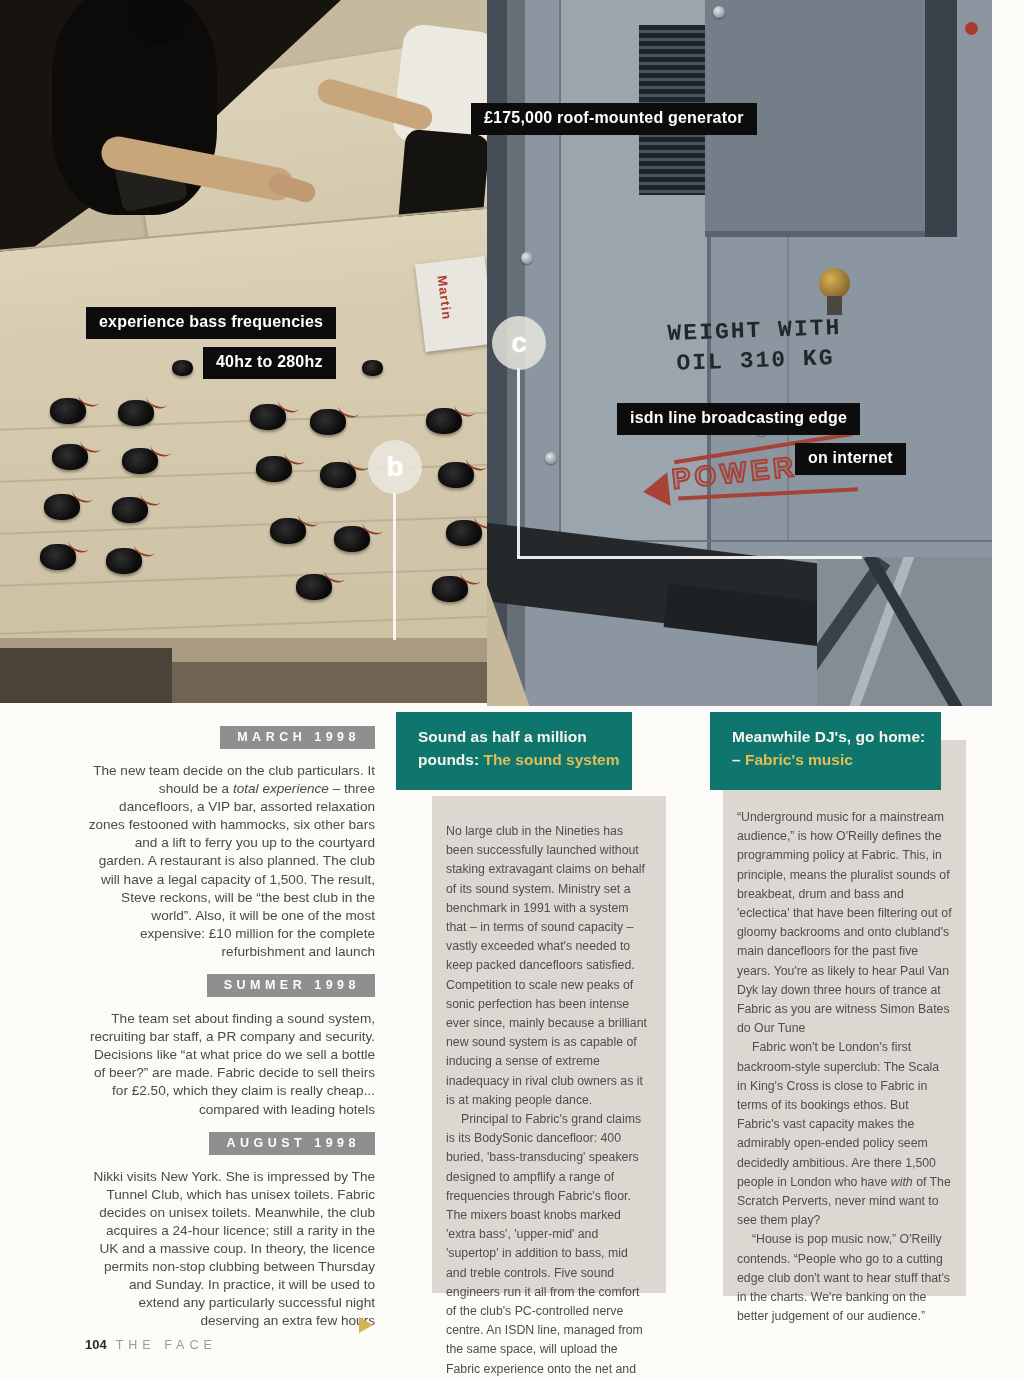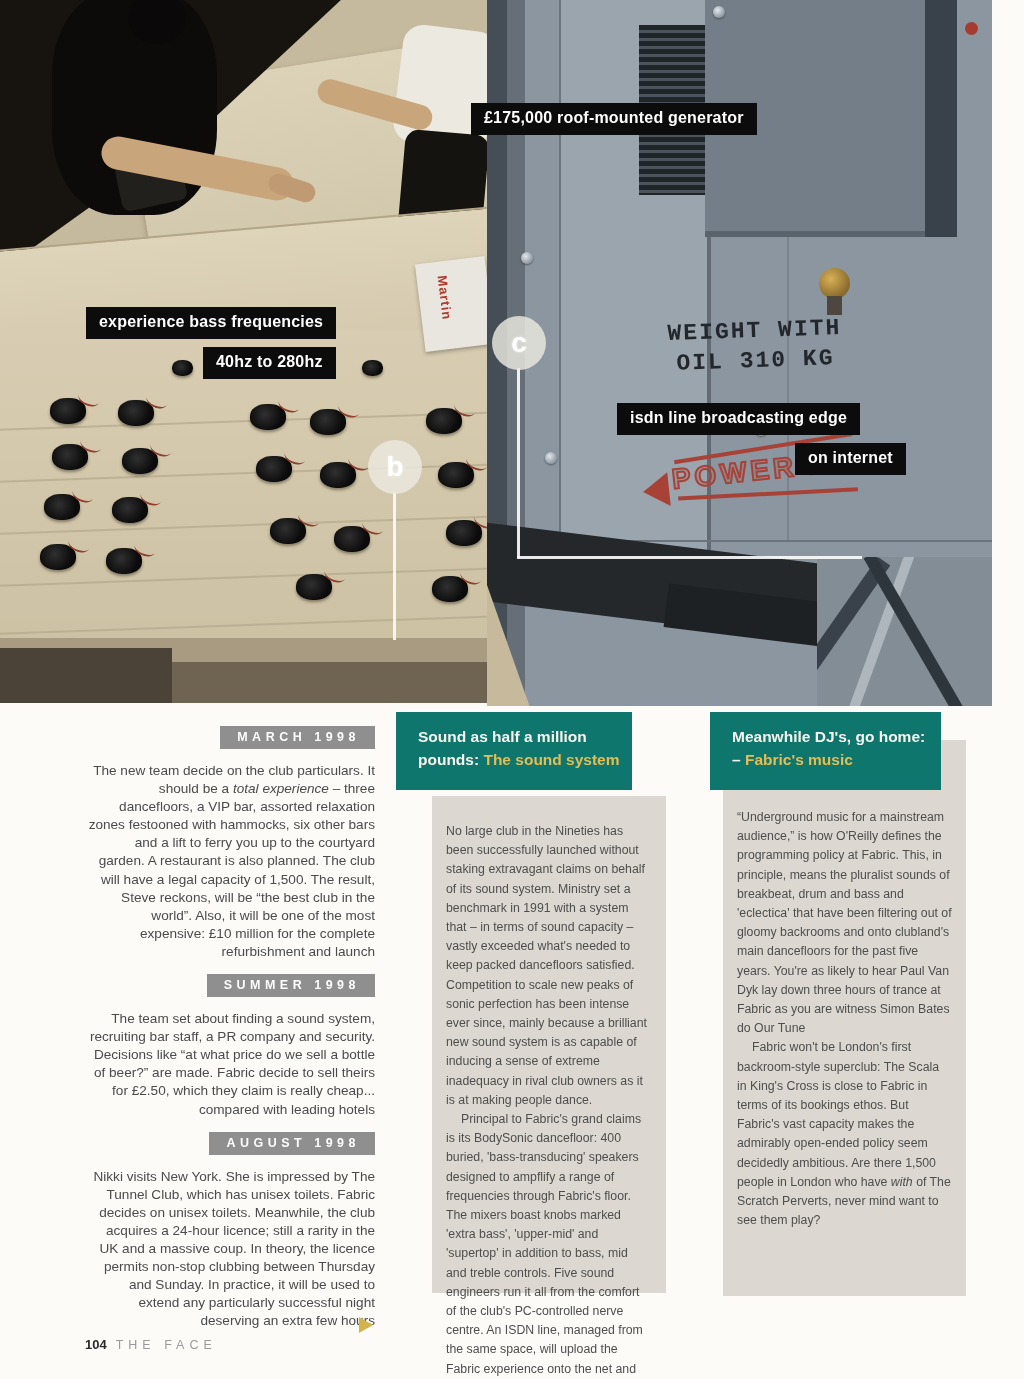--- a/index.html
+++ b/index.html
@@ -240,20 +240,21 @@
     <p class="indent">Principal to Fabric's grand claims is its BodySonic dancefloor: 400 buried, 'bass-transducing' speakers designed to ampflify a range of frequencies through Fabric's floor. The mixers boast knobs marked 'extra bass', 'upper-mid' and 'supertop' in addition to bass, mid and treble controls. Five sound engineers run it all from the comfort of the club's PC-controlled nerve centre. An ISDN line, managed from the same space, will upload the Fabric experience onto the net and allow a worldwide audience to participate online</p>
   </div>
   <div id="sound-head" class="colhead">
     <div>Sound as half a million</div>
     <div><span>pounds:</span> <span class="yellow">The sound system</span></div>
   </div>
 
   <div id="music-body" class="bodybox">
     <p>“Underground music for a mainstream audience,” is how O'Reilly defines the programming policy at Fabric. This, in principle, means the pluralist sounds of breakbeat, drum and bass and 'eclectica' that have been filtering out of gloomy backrooms and onto clubland's main dancefloors for the past five years. You're as likely to hear Paul Van Dyk lay down three hours of trance at Fabric as you are witness Simon Bates do Our Tune</p>
     <p class="indent"><span>Fabric won't be London's first backroom-style superclub: The Scala in King's Cross is close to Fabric in terms of its bookings ethos. But Fabric's vast capacity makes the admirably open-ended policy seem decidedly ambitious. Are there 1,500 people in London who have </span><em>with</em><span> of The Scratch Perverts, never mind want to see them play?</span></p>
+    <p class="indent">“House is pop music now,” O'Reilly contends. “People who go to a cutting edge club don't want to hear stuff that's in the charts. We're banking on the better judgement of our audience.”</p>
   </div>
   <div id="music-head" class="colhead">
     <div>Meanwhile DJ's, go home:</div>
     <div><span>–</span> <span class="yellow">Fabric's music</span></div>
   </div>
 
   <div id="footer">
     <span class="pagenum">104</span><span class="brand">THE FACE</span>
   </div>
 

